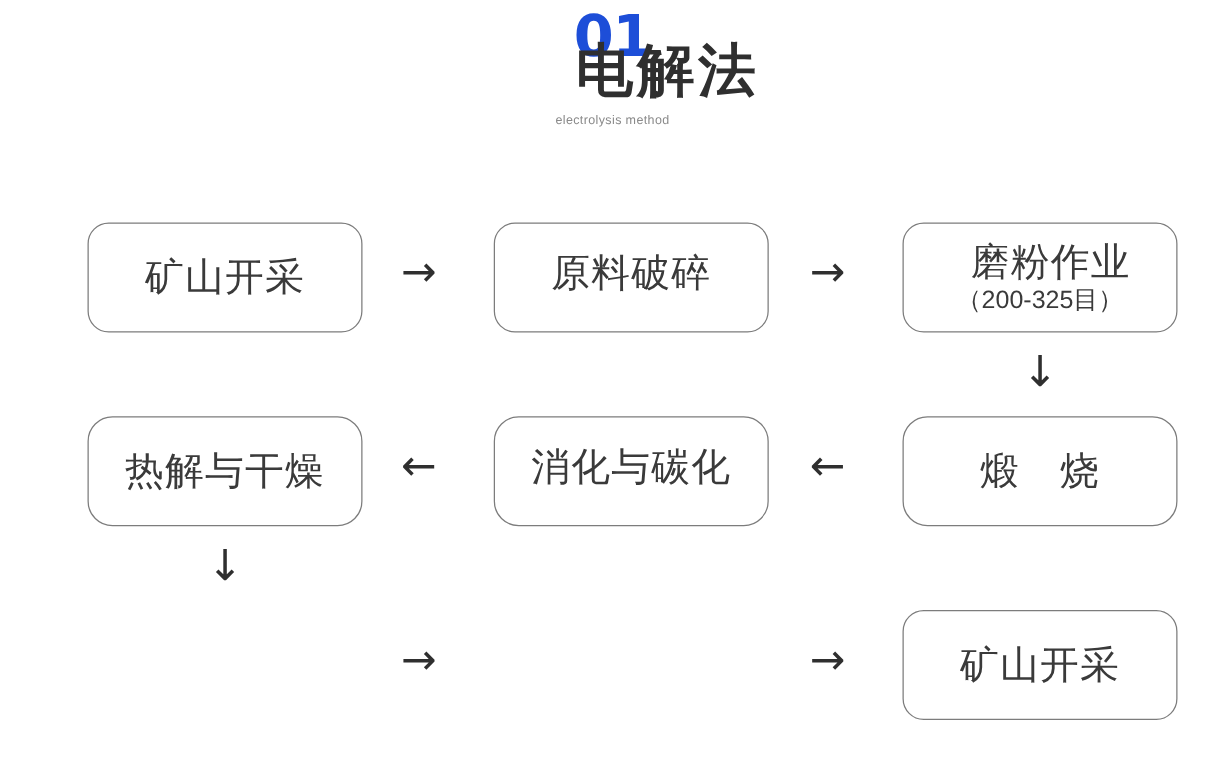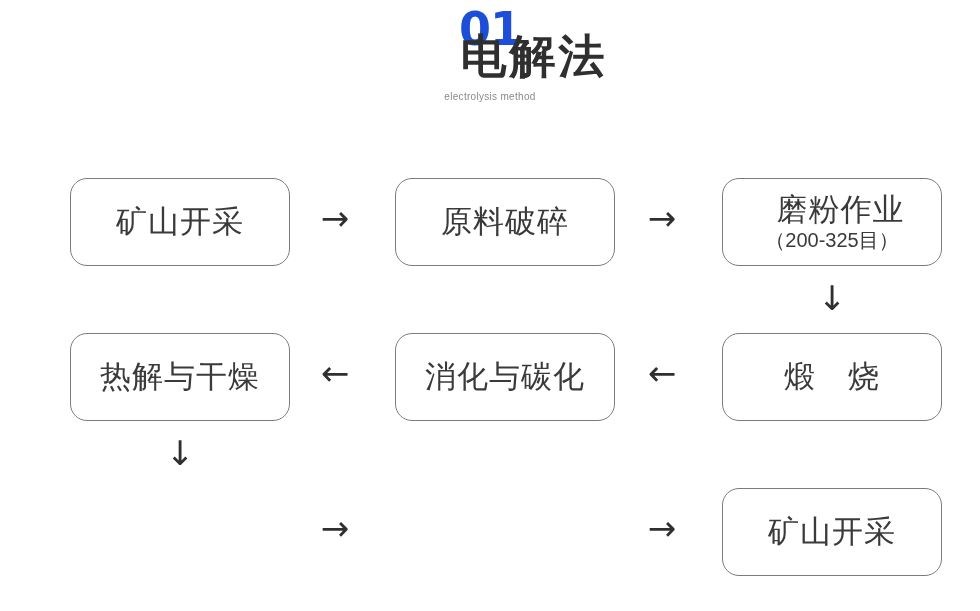--- a/index.html
+++ b/index.html
@@ -131,24 +131,24 @@
   }
   .arrow-v {
     width: 40px;
     font-size: 34px;
     height: 40px;
     line-height: 40px;
   }
 
   
   .col-1 { left: 70px; }
-  .col-2 { left: 395px; }
+  .col-2 { left: 395px; font-family: Liberation Mono, monospace; }
   .col-3 { left: 722px; }
   .row-1 { top: 28px; }
-  .row-2 { top: 183px; }
+  .row-2 { top: 183px; border-radius: 20px; }
   .row-3 { top: 338px; }
 </style>
 </head>
 <body>
 
 <div class="header">
   <div class="header-inner">
     <div class="header-number">01</div>
     <div class="header-title">电解法</div>
     <div class="header-sub">electrolysis method</div>

